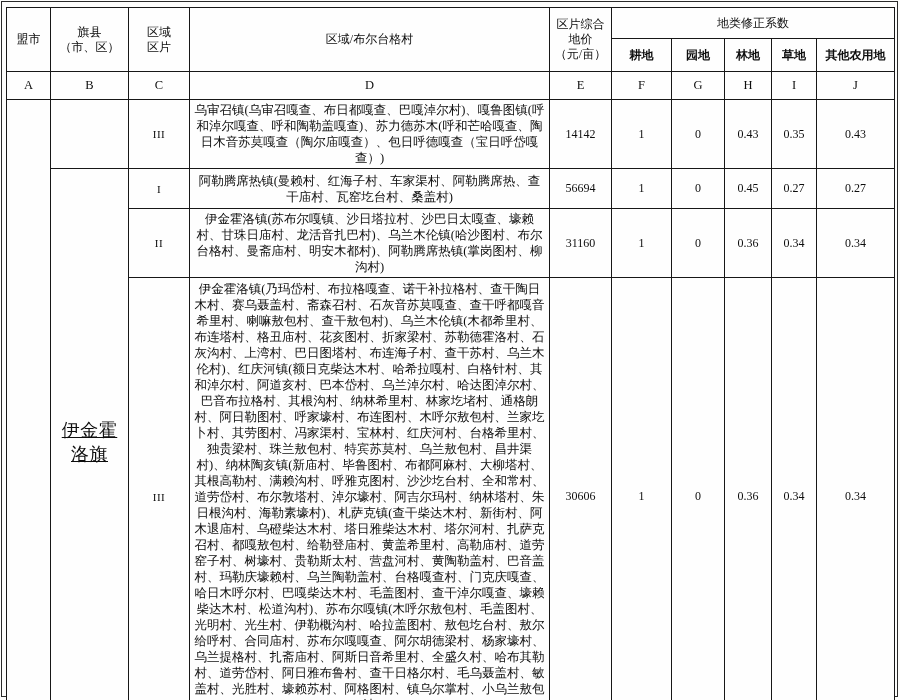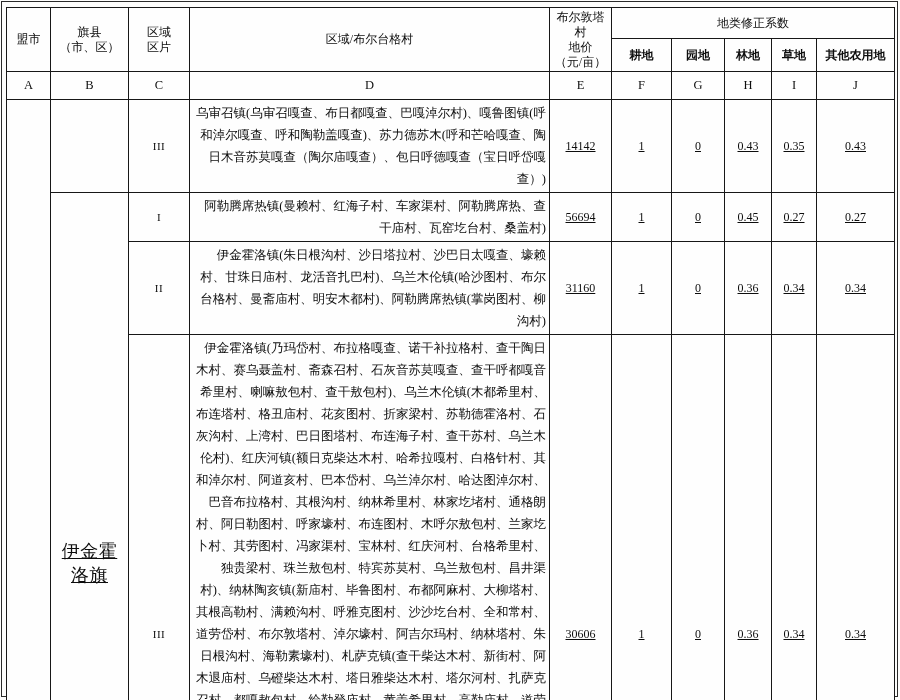--- a/index.html
+++ b/index.html
@@ -26,26 +26,26 @@
     font-size:12px;
     text-align:center;
     vertical-align:middle;
     overflow:hidden;
   }
   th .hline{display:block;line-height:15px;}
   tr.hdr1 td, tr.hdr1 th{height:28px;}
   tr.hdr2 th{height:30px;font-weight:bold;}
   tr.letters td{height:25px;font-size:12.5px;font-family:"Liberation Serif",serif;}
   td.desc{
-    text-align:right;
+    text-align:center;
     font-size:12.5px;
-    line-height:22px;
+    line-height:16px;
     padding:2px 3px;
   }
-  td.price, td.coef{font-size:12px;text-decoration:underline;}
+  td.price, td.coef{font-size:12px;}
   td.zone{font-size:11px;letter-spacing:0.5px;}
   tr.r1{height:60px;}
   tr.r2{height:40px;}
   tr.r3{height:53px;}
   tr.r4{height:438px;}
   td.county{font-size:18px;letter-spacing:0.5px;text-decoration:underline;}
 </style>
 </head>
 <body>
 
@@ -71,21 +71,21 @@
     <th rowspan="2">
       <span class="hline">旗县</span>
       <span class="hline">（市、区）</span>
     </th>
     <th rowspan="2">
       <span class="hline">区域</span>
       <span class="hline">区片</span>
     </th>
     <th rowspan="2">区域/布尔台格村</th>
     <th rowspan="2">
-      <span class="hline">布尔敦塔村</span>
+      <span class="hline">区片综合</span>
       <span class="hline">地价</span>
       <span class="hline">（元/亩）</span>
     </th>
     <th colspan="5">地类修正系数</th>
   </tr>
   <tr class="hdr2">
     <th>耕地</th>
     <th>园地</th>
     <th>林地</th>
     <th>草地</th>
@@ -124,21 +124,21 @@
     <td class="price">56694</td>
     <td class="coef">1</td>
     <td class="coef">0</td>
     <td class="coef">0.45</td>
     <td class="coef">0.27</td>
     <td class="coef">0.27</td>
   </tr>
 
   <tr class="r3">
     <td class="zone">II</td>
-    <td class="desc">伊金霍洛镇(朱日根沟村、沙日塔拉村、沙巴日太嘎查、壕赖村、甘珠日庙村、龙活音扎巴村)、乌兰木伦镇(哈沙图村、布尔台格村、曼斋庙村、明安木都村)、阿勒腾席热镇(掌岗图村、柳沟村)</td>
+    <td class="desc">伊金霍洛镇(苏布尔嘎镇、沙日塔拉村、沙巴日太嘎查、壕赖村、甘珠日庙村、龙活音扎巴村)、乌兰木伦镇(哈沙图村、布尔台格村、曼斋庙村、明安木都村)、阿勒腾席热镇(掌岗图村、柳沟村)</td>
     <td class="price">31160</td>
     <td class="coef">1</td>
     <td class="coef">0</td>
     <td class="coef">0.36</td>
     <td class="coef">0.34</td>
     <td class="coef">0.34</td>
   </tr>
 
   <tr class="r4">
     <td class="zone">III</td>

